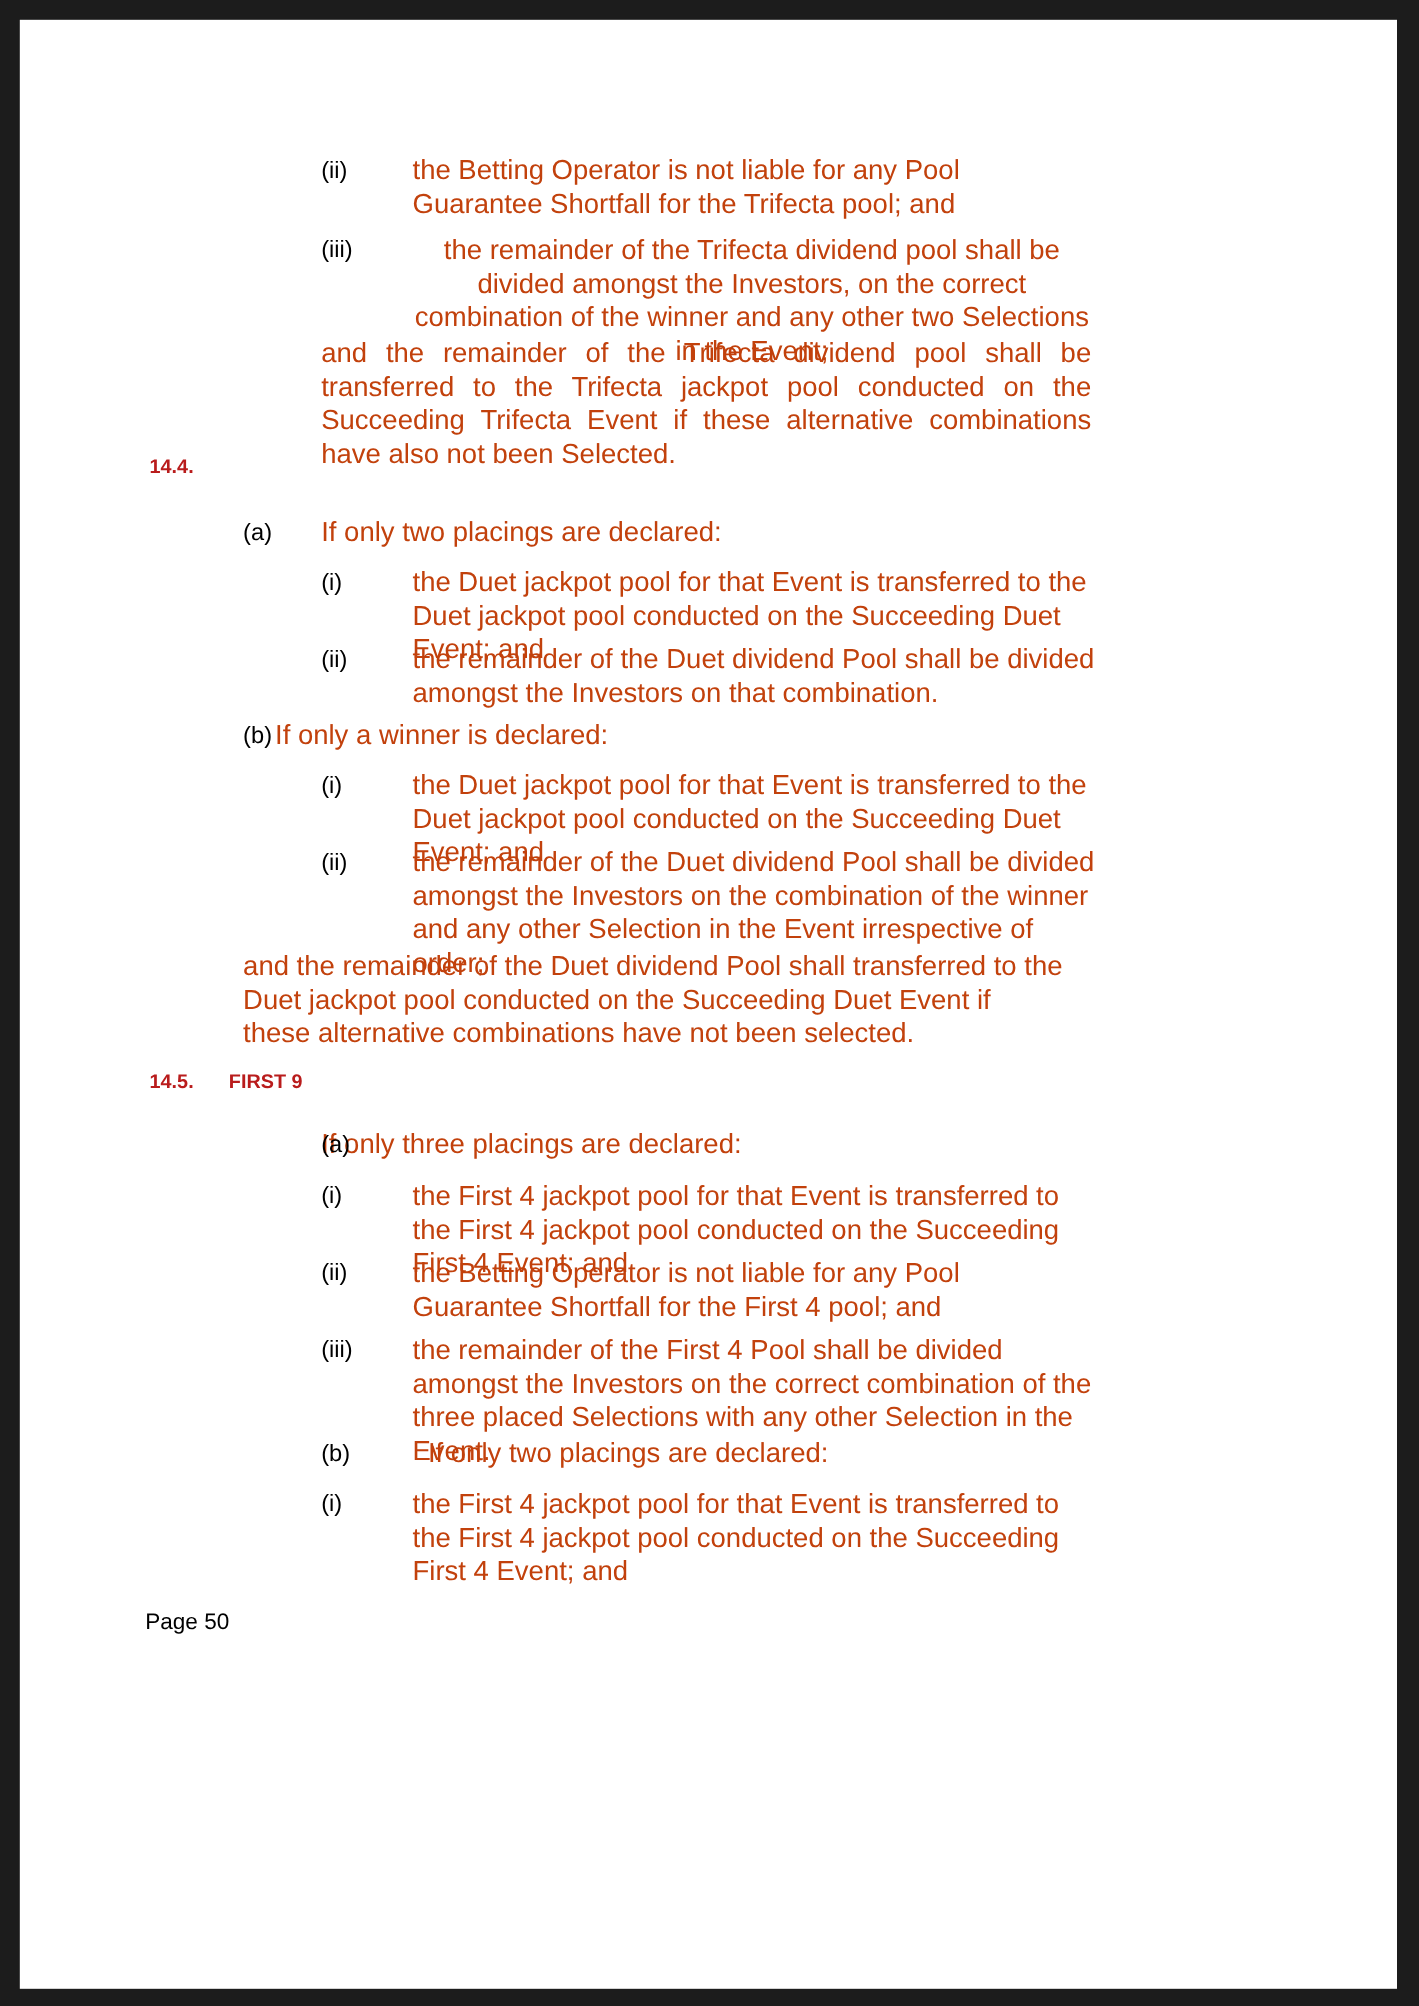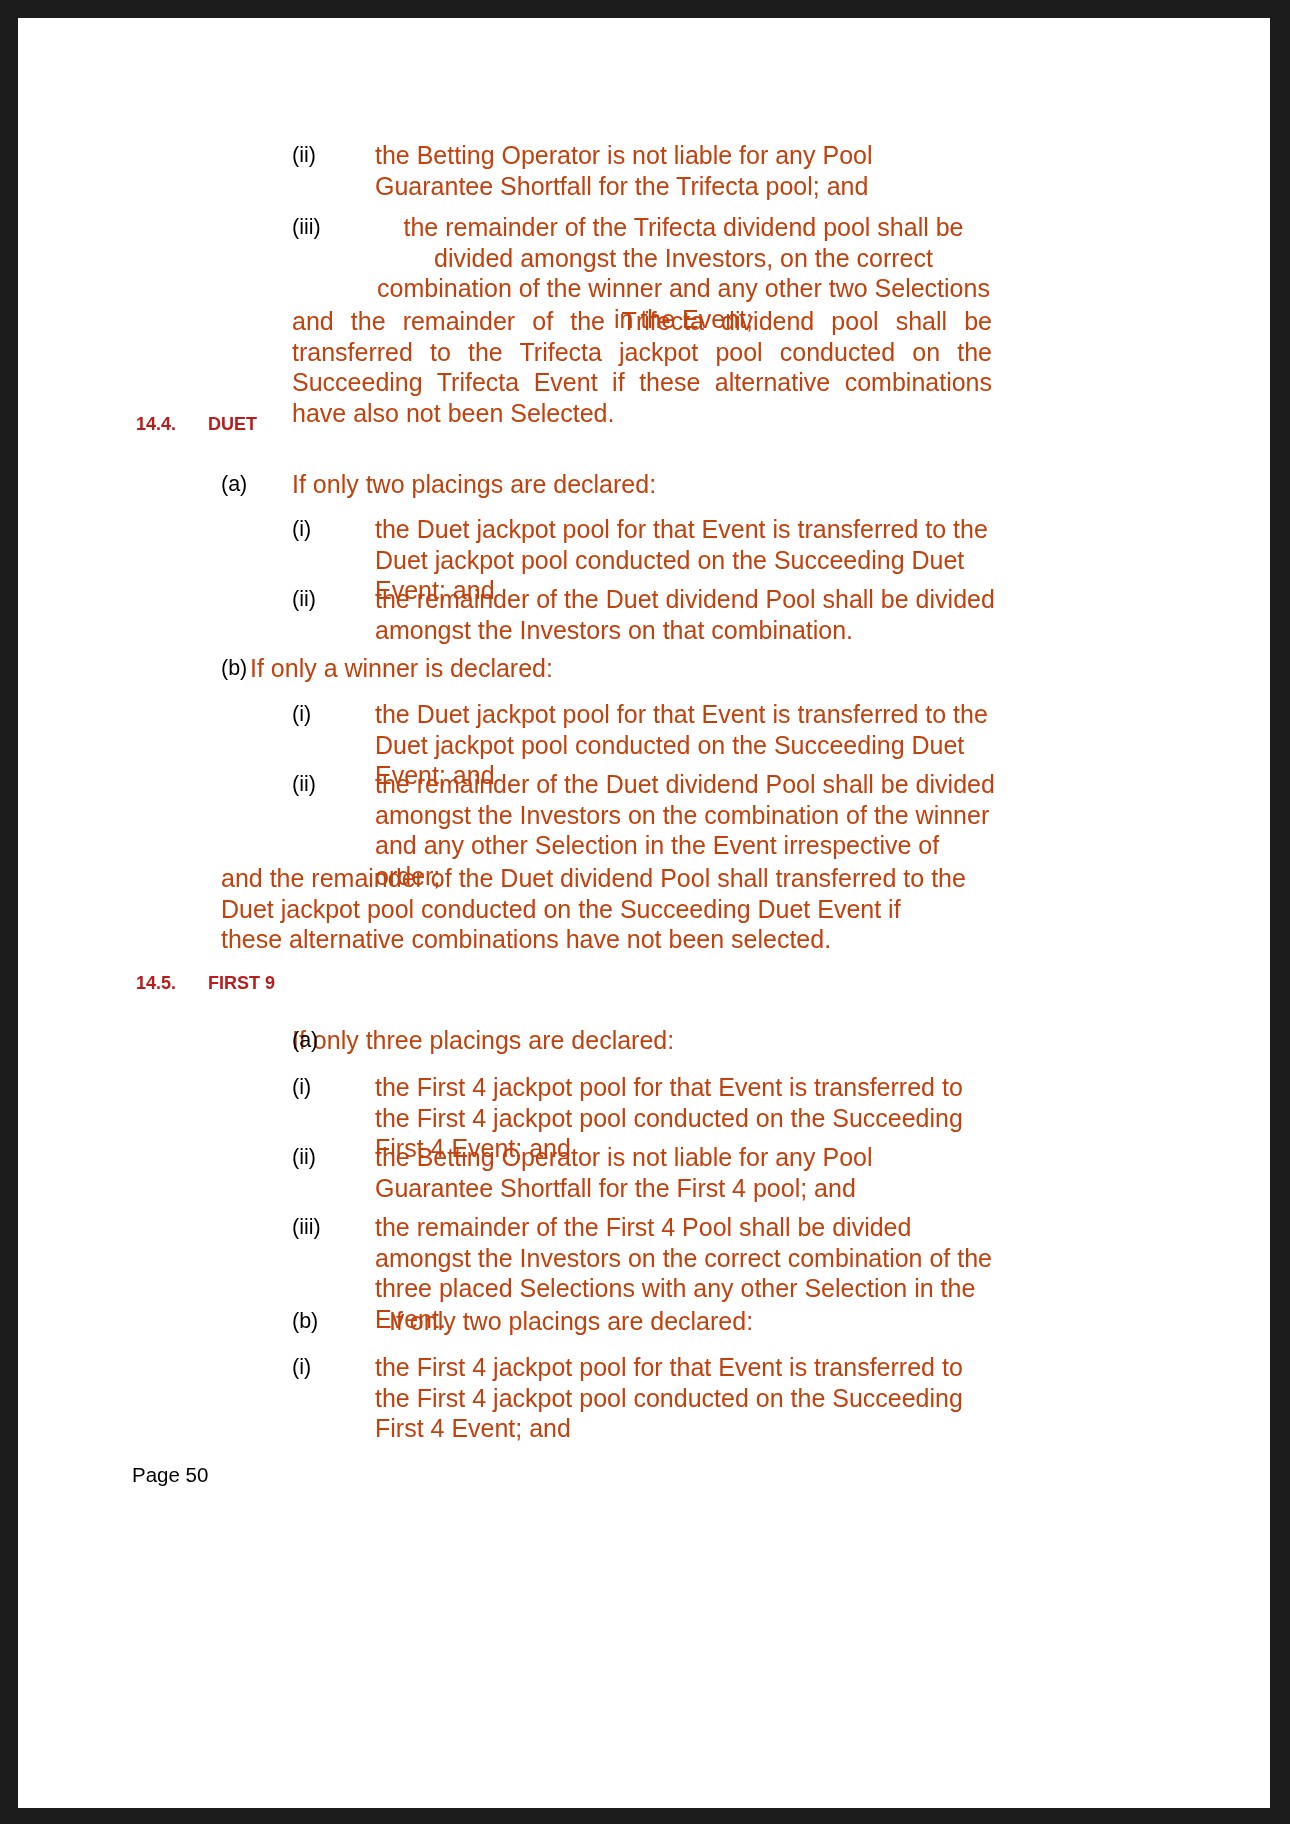--- a/index.html
+++ b/index.html
@@ -100,21 +100,20 @@
         <span class="marker">(iii)</span>
         <div class="body" style="margin-left:83px;text-align:center;">the remainder of the Trifecta dividend pool shall be divided amongst the Investors, on the correct combination of the winner and any other two Selections in the Event;</div>
       </div>
 
       <div class="row" style="left:274px; top:288px; width:700px;">
         <div class="body justify">and the remainder of the Trifecta dividend pool shall be transferred to the Trifecta jackpot pool conducted on the Succeeding Trifecta Event if these alternative combinations have also not been Selected.</div>
       </div>
 
       <div class="heading" style="left:118px; top:391px; width:500px;">
         <span class="num">14.4.</span>
-        <span class="ttl" style="margin-left:72px;">DUET</span>
       </div>
 
       <div class="row" style="left:203px; top:451px; width:760px;">
         <span class="marker">(a)</span>
         <div class="body" style="margin-left:71px;">If only two placings are declared:</div>
       </div>
 
       <div class="row" style="left:274px; top:496px; width:703px;">
         <span class="marker">(i)</span>
         <div class="body" style="margin-left:83px;">the Duet jackpot pool for that Event is transferred to the Duet jackpot pool conducted on the Succeeding Duet Event; and</div>

